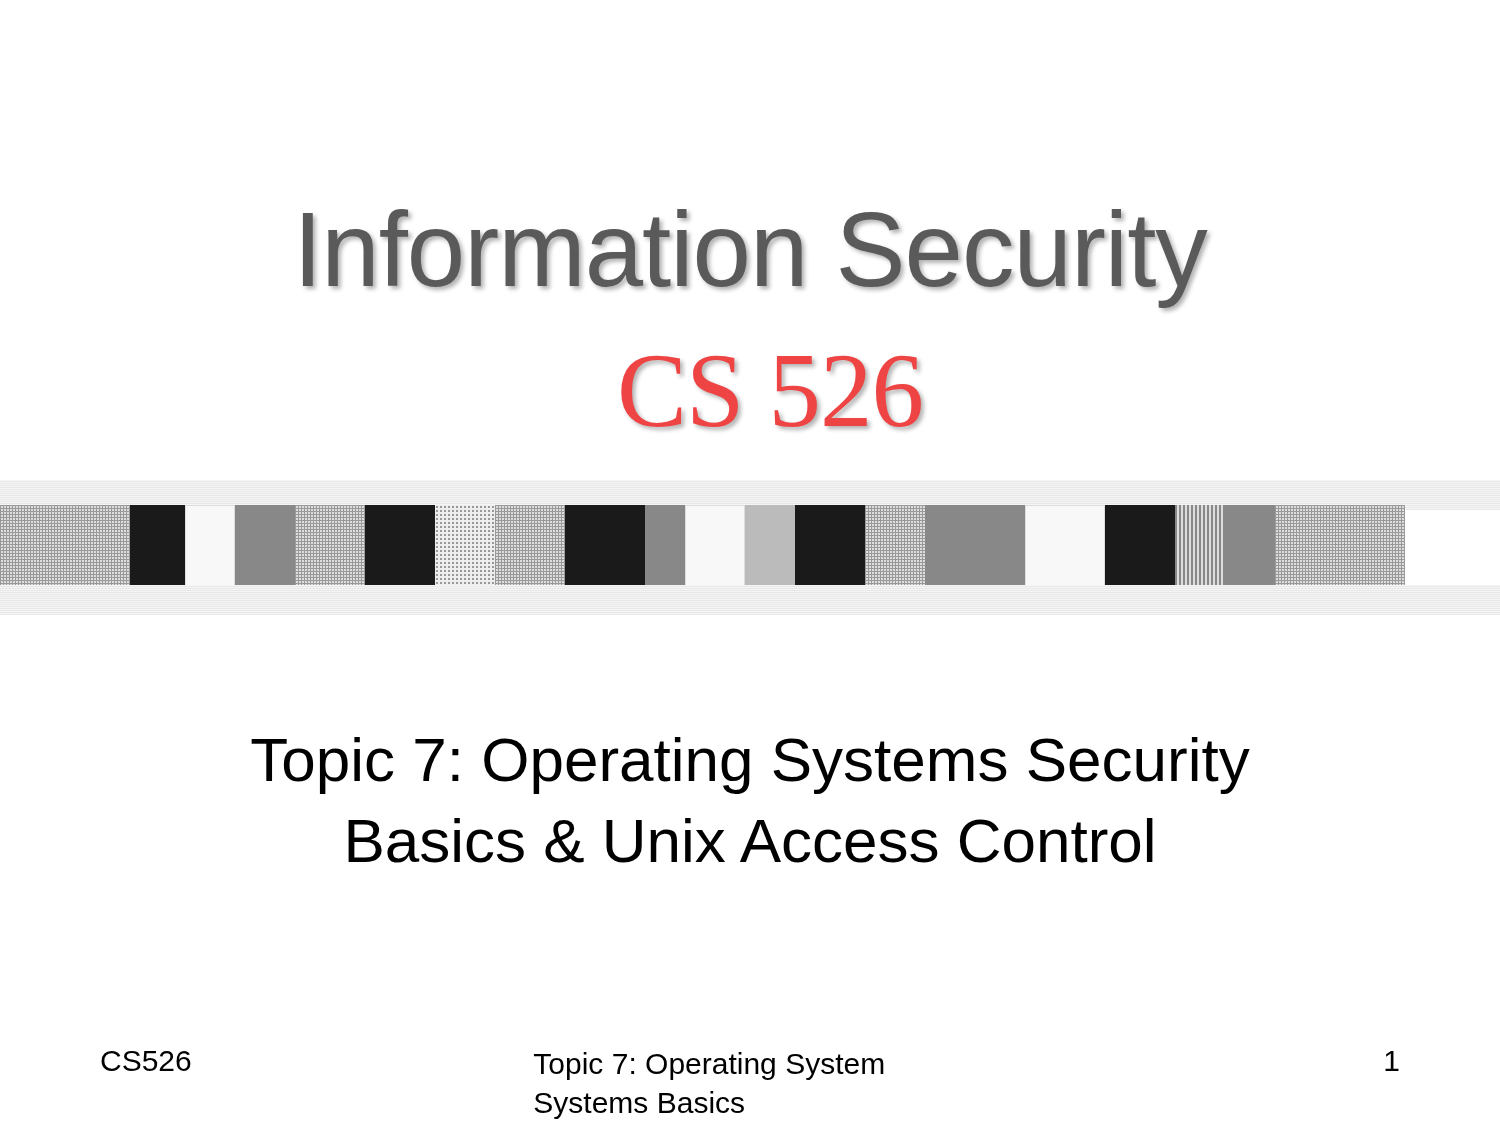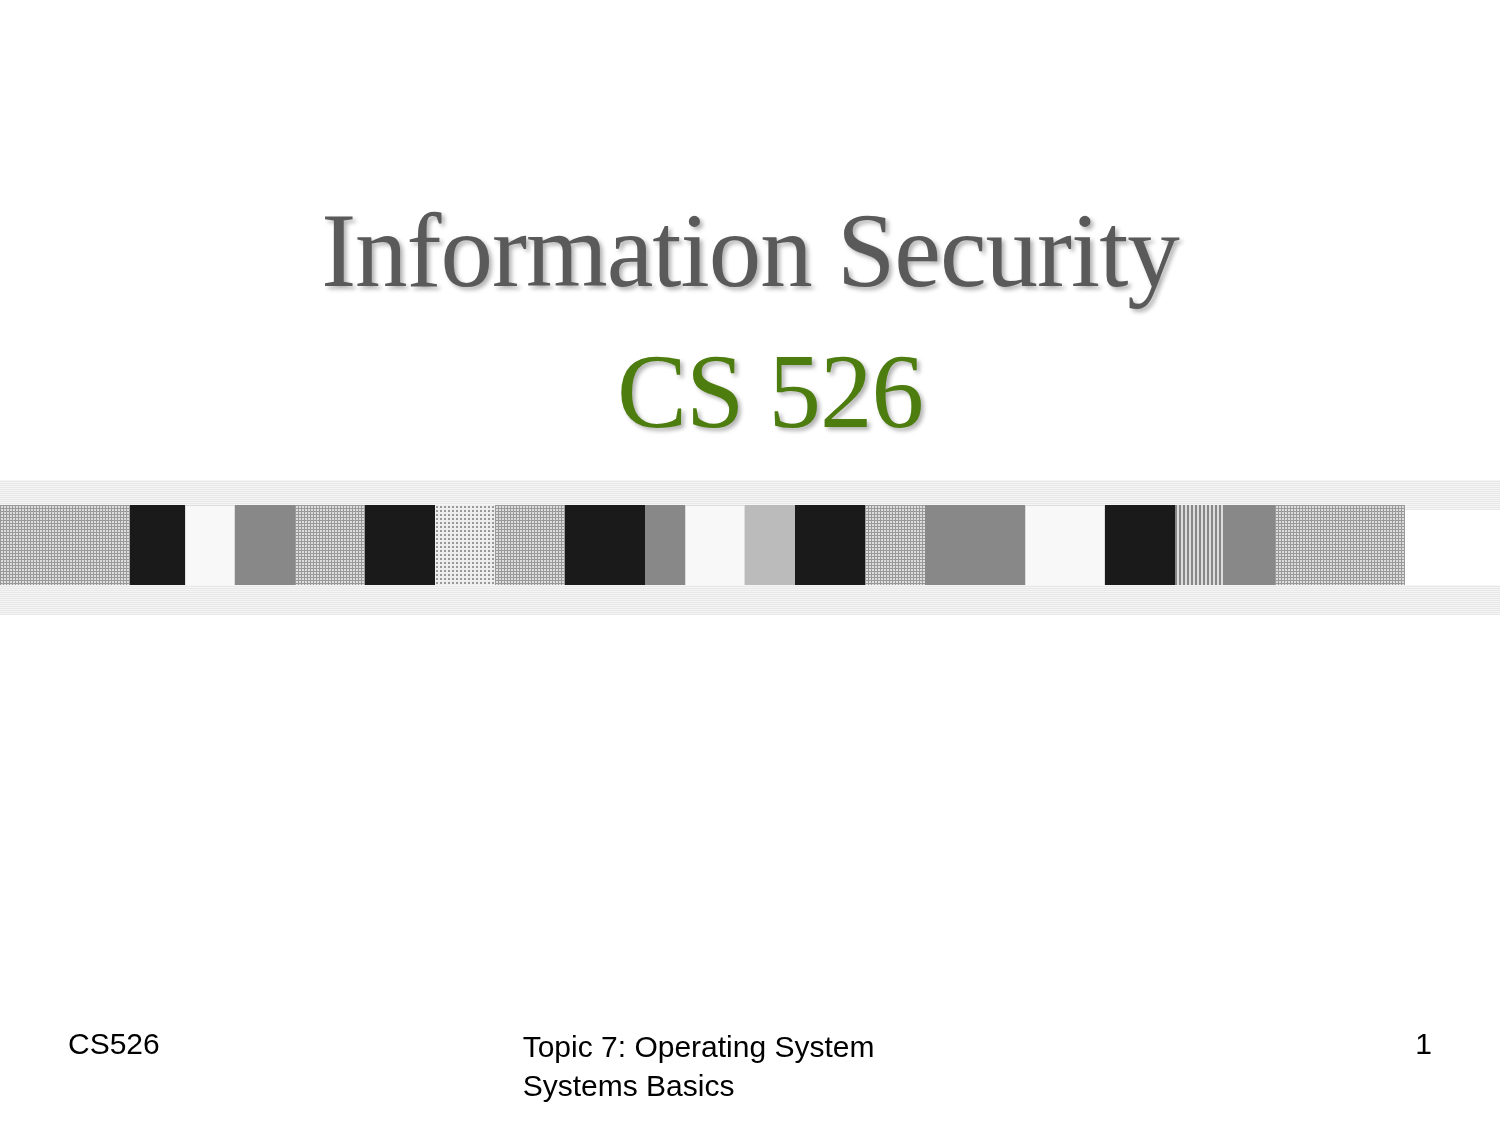--- a/index.html
+++ b/index.html
@@ -18,30 +18,30 @@
     .slide {
       width: 100%;
       height: 100%;
       position: relative;
     }
     .title-block {
       text-align: center;
       padding-top: 190px;
     }
     .title-line1 {
-      font-family: Liberation Serif, serif;
+      font-family: Liberation Sans, sans-serif;
       font-size: 105px;
       color: #5a5a5a;
       text-shadow: 3px 3px 4px rgba(0,0,0,0.3);
       letter-spacing: -1px;
     }
     .title-line2 {
       font-family: 'Times New Roman', Times, serif;
       font-size: 105px;
-      color: #4d7c0f;
+      color: #ef4444;
       text-shadow: 3px 3px 4px rgba(0,0,0,0.3);
       margin-top: 20px;
       letter-spacing: -1px;
       padding-left: 40px;
     }
     .decorative-band {
       position: absolute;
       top: 480px;
       left: 0;
       width: 100%;
@@ -119,27 +119,27 @@
       top: 720px;
       left: 0;
       width: 100%;
       text-align: center;
       font-size: 62px;
       color: #000;
       line-height: 1.3;
     }
     .footer {
       position: absolute;
-      bottom: 20px;
+      bottom: 3px;
       left: 0;
       width: 100%;
       display: flex;
       justify-content: space-between;
       align-items: flex-start;
-      padding: 0 68px;
+      padding: 0 100px;
       font-size: 30px;
       color: #000;
     }
     .footer-left {
       flex: 1;
       text-align: left;
     }
     .footer-center {
       flex: 1;
       line-height: 1.3;
@@ -178,20 +178,24 @@
       <div class="block gray" style="width:100px"></div>
       <div class="block white" style="width:80px"></div>
       <div class="block dark" style="width:70px"></div>
       <div class="block vlines" style="width:50px"></div>
       <div class="block gray" style="width:50px"></div>
       <div class="block crosshatch" style="width:130px"></div>
     </div>
     <div class="band-bg-bottom"></div>
   </div>
 
+  <div class="subtitle">
+    <div>Topic 7: Operating Systems Security</div>
+    <div>Basics &amp; Unix Access Control</div>
+  </div>
 
   <div class="footer">
     <div class="footer-left">CS526</div>
     <div class="footer-center">
       <div>Topic 7: Operating System</div>
       <div>Systems Basics</div>
     </div>
     <div class="footer-right">1</div>
   </div>
 </div>

